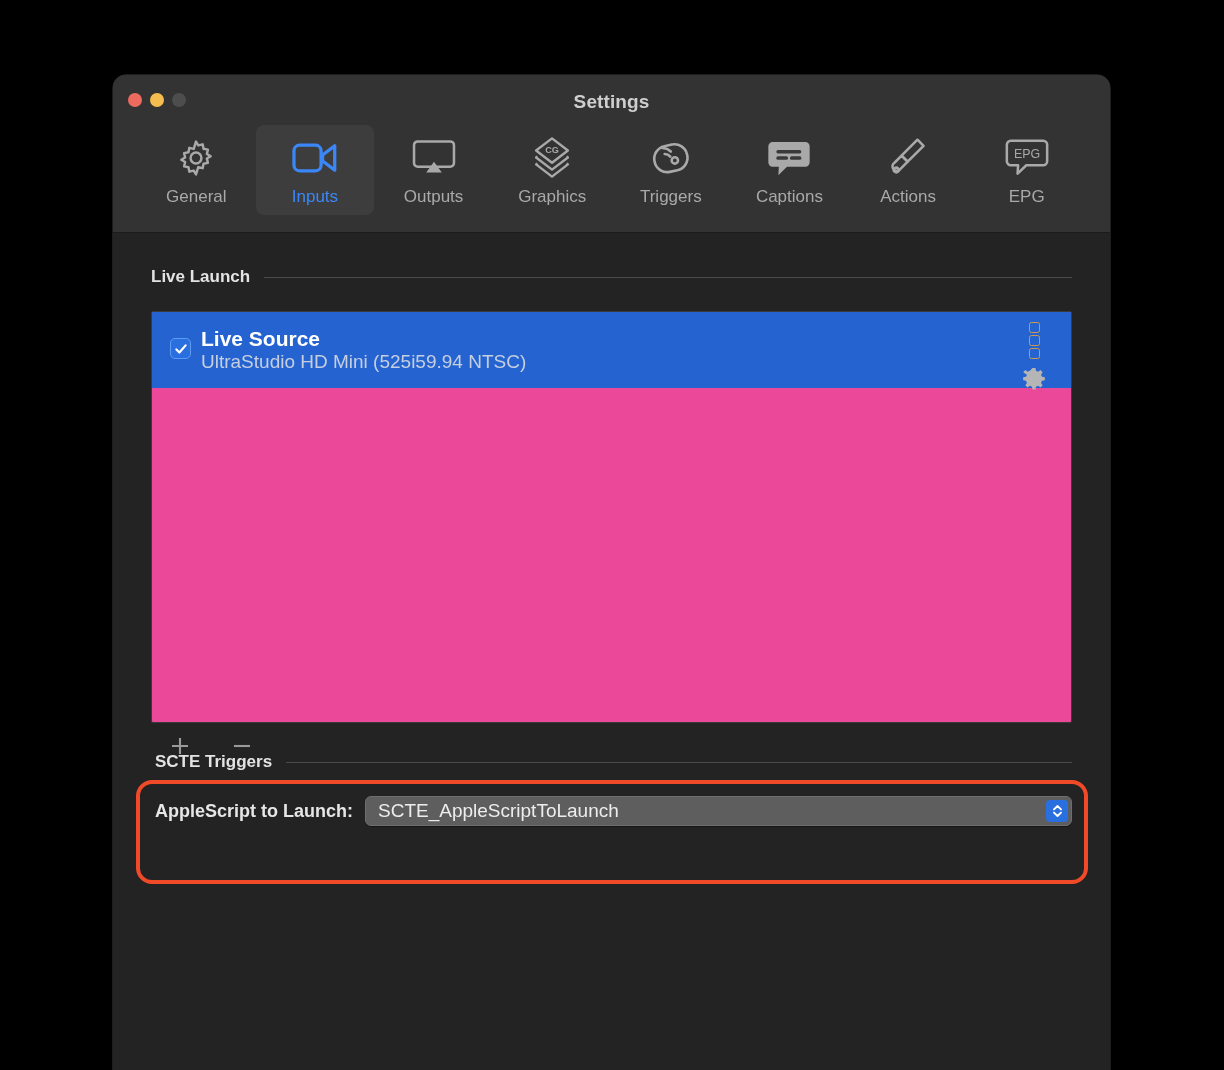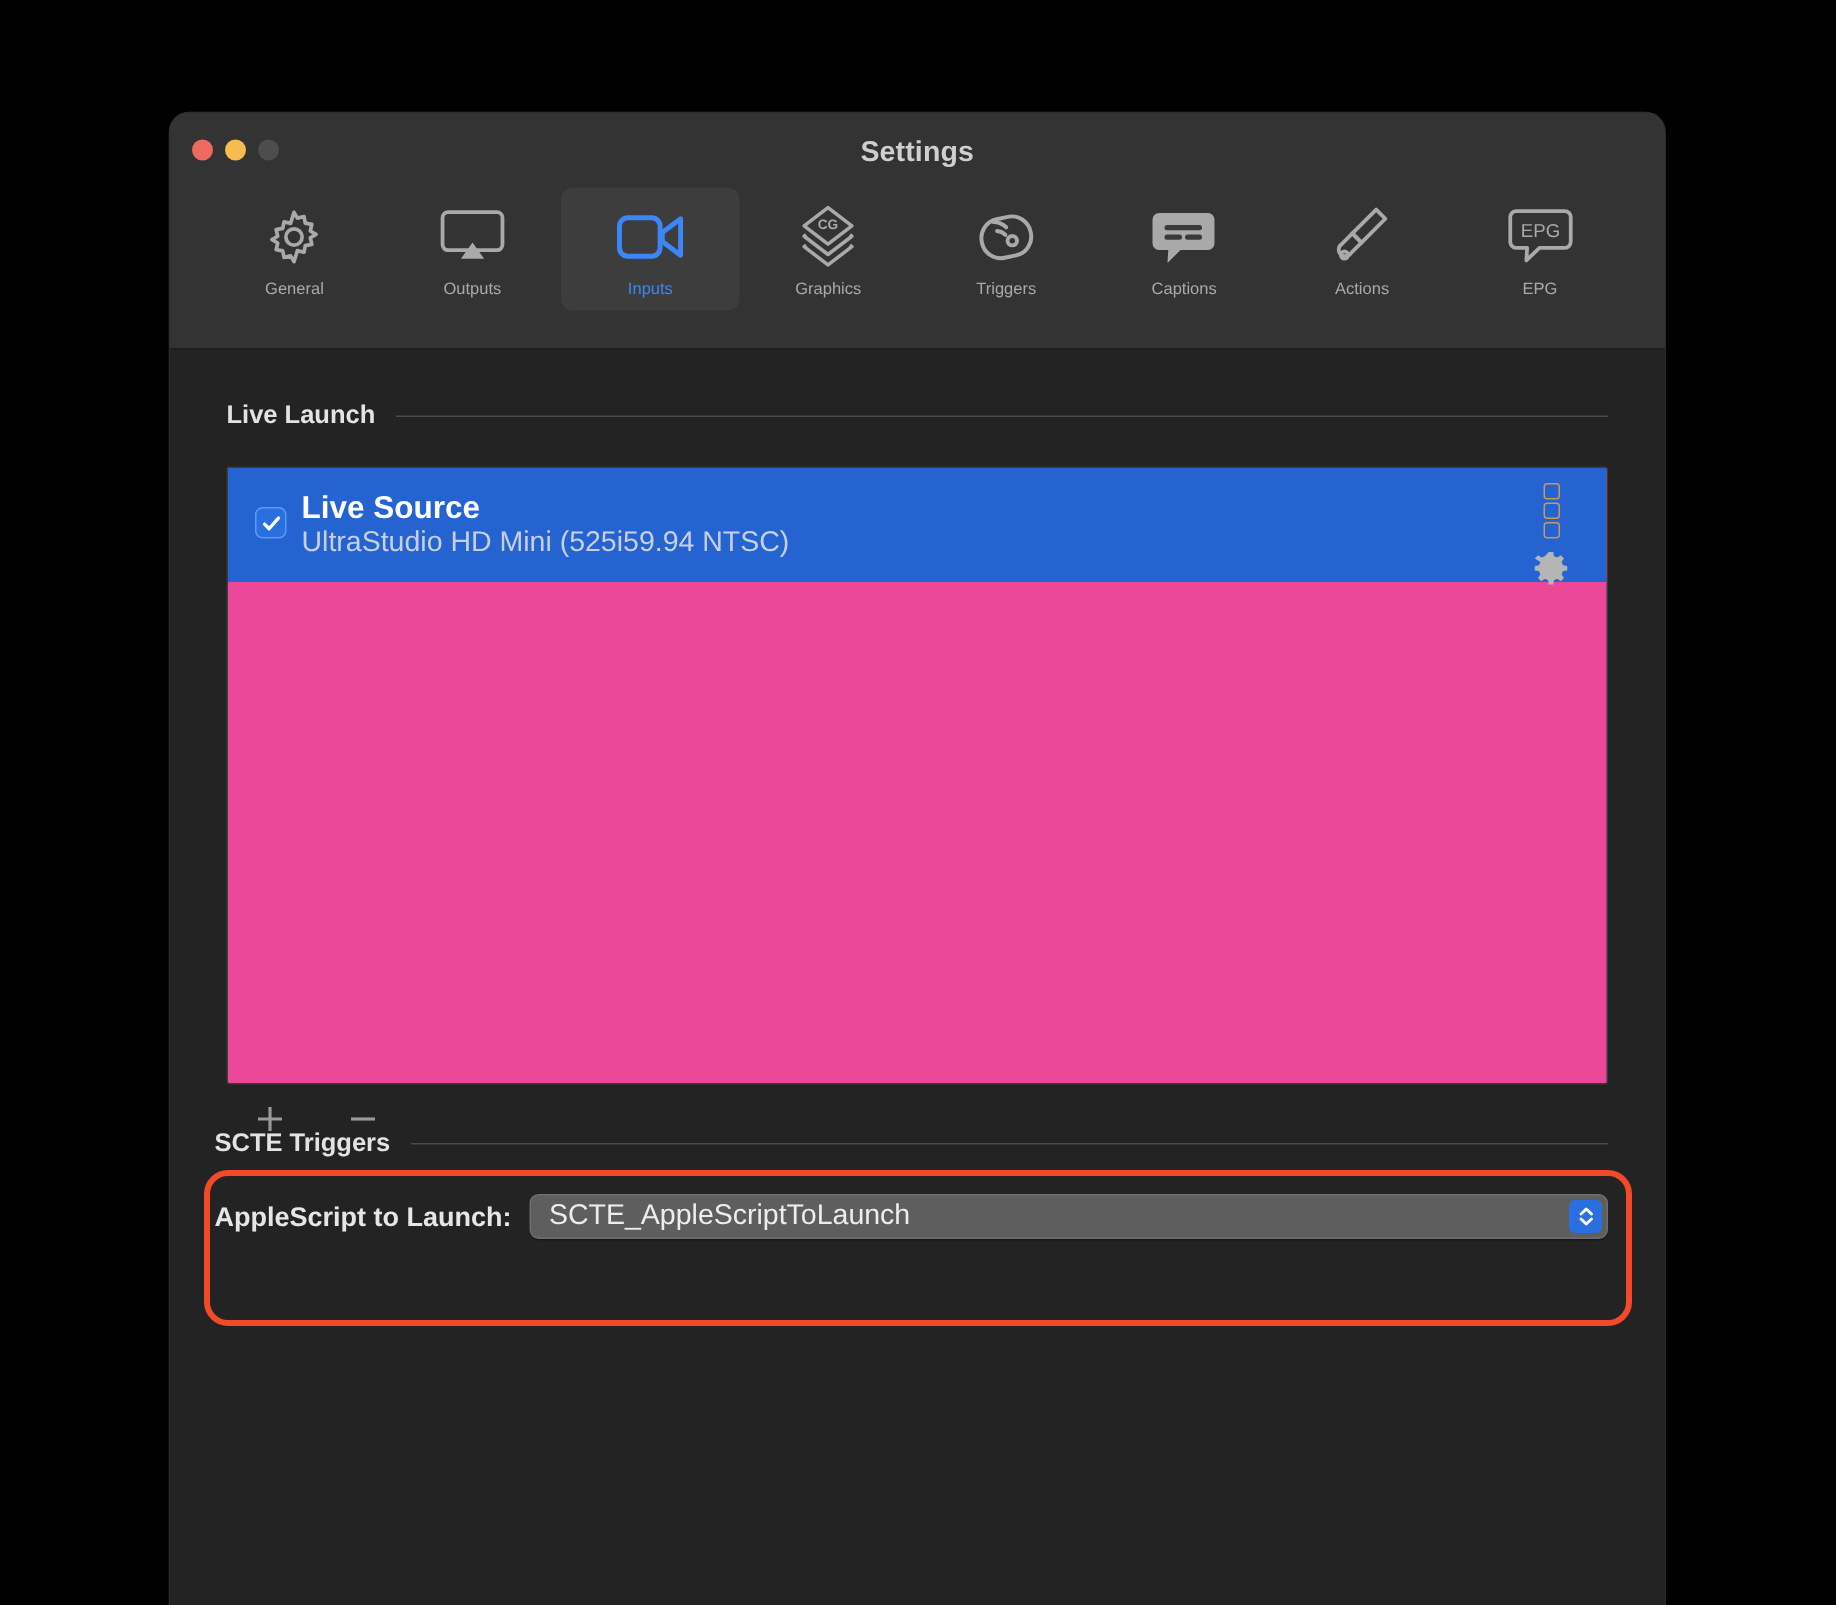--- a/index.html
+++ b/index.html
@@ -69,21 +69,21 @@
   .tb-item.active {
     background: #3d3d3d;
     color: #3b87f7;
   }
   .tb-icon {
     height: 46px;
     display: flex; align-items: center; justify-content: flex-end;
   }
   .tb-icon svg { display: block; }
   .tb-label {
-    font-size: 11px;
+    font-size: 17px;
     white-space: nowrap;
     text-align: center;
   }
 
   
   .content {
     position: relative;
     height: calc(100% - 158px);
     background: #232323;
     padding: 0 38px;
@@ -169,21 +169,21 @@
   }
   .act-btn {
     width: 30px; height: 26px;
     display: flex; align-items: center; justify-content: center;
     cursor: default;
   }
 
   
   .scte-block {
     position: absolute;
-    left: 30px; right: 38px;
+    left: 42px; right: 38px;
     top: 519px;
   }
   .scte-row {
     margin-top: 24px;
     display: flex;
     align-items: center;
     gap: 12px;
   }
   .scte-label {
     font-size: 18px;
@@ -250,38 +250,38 @@
       <div class="tb-item">
         <span class="tb-icon">
           <svg width="42" height="42" viewBox="0 0 24 24" fill="none" stroke="#a9a9a9" stroke-width="1.4">
             <circle cx="12" cy="12" r="3.1"></circle>
             <path d="M12 2.6l1.3 2.2 2.5-.6.5 2.5 2.5.5-.6 2.5 2.2 1.3-2.2 1.3.6 2.5-2.5.5-.5 2.5-2.5-.6L12 21.4l-1.3-2.2-2.5.6-.5-2.5-2.5-.5.6-2.5L3.6 13l2.2-1.3-.6-2.5 2.5-.5.5-2.5 2.5.6z" stroke-linejoin="round"></path>
           </svg>
         </span>
         <span class="tb-label">General</span>
       </div>
 
+      <div class="tb-item active">
+        <span class="tb-icon">
+          <svg width="46" height="36" viewBox="0 0 28 20" fill="none" stroke="#3b87f7" stroke-width="2">
+            <rect x="1.2" y="2.2" width="16.5" height="15.6" rx="3.4"></rect>
+            <path d="M18.6 8.2L26 2.6v14.8l-7.4-5.6z" stroke-linejoin="round"></path>
+          </svg>
+        </span>
+        <span class="tb-label">Inputs</span>
+      </div>
+
       <div class="tb-item">
         <span class="tb-icon">
           <svg width="44" height="40" viewBox="0 0 26 22" fill="none" stroke="#a9a9a9" stroke-width="1.5">
             <rect x="1.2" y="1.2" width="23.6" height="15" rx="2.2"></rect>
             <path d="M13 13.2l4.6 6.4H8.4z" fill="#a9a9a9" stroke="none"></path>
           </svg>
         </span>
         <span class="tb-label">Outputs</span>
-      </div>
-
-      <div class="tb-item active">
-        <span class="tb-icon">
-          <svg width="46" height="36" viewBox="0 0 28 20" fill="none" stroke="#3b87f7" stroke-width="2">
-            <rect x="1.2" y="2.2" width="16.5" height="15.6" rx="3.4"></rect>
-            <path d="M18.6 8.2L26 2.6v14.8l-7.4-5.6z" stroke-linejoin="round"></path>
-          </svg>
-        </span>
-        <span class="tb-label">Inputs</span>
       </div>
 
       <div class="tb-item">
         <span class="tb-icon">
           <svg width="44" height="44" viewBox="0 0 26 26" fill="none" stroke="#a9a9a9" stroke-width="1.4">
             <path d="M13 1.4l9.4 7.2-9.4 7.2L3.6 8.6z" stroke-linejoin="round"></path>
             <path d="M4.4 12.1L3.6 12.7l9.4 7.2 9.4-7.2-.8-.6" stroke-linejoin="round"></path>
             <path d="M4.4 16.2l-.8.6 9.4 7.2 9.4-7.2-.8-.6" stroke-linejoin="round"></path>
             <text x="13" y="10" fill="#a9a9a9" stroke="none" font-size="5.4" font-family="Liberation Sans, sans-serif" font-weight="bold" text-anchor="middle">CG</text>
           </svg>

